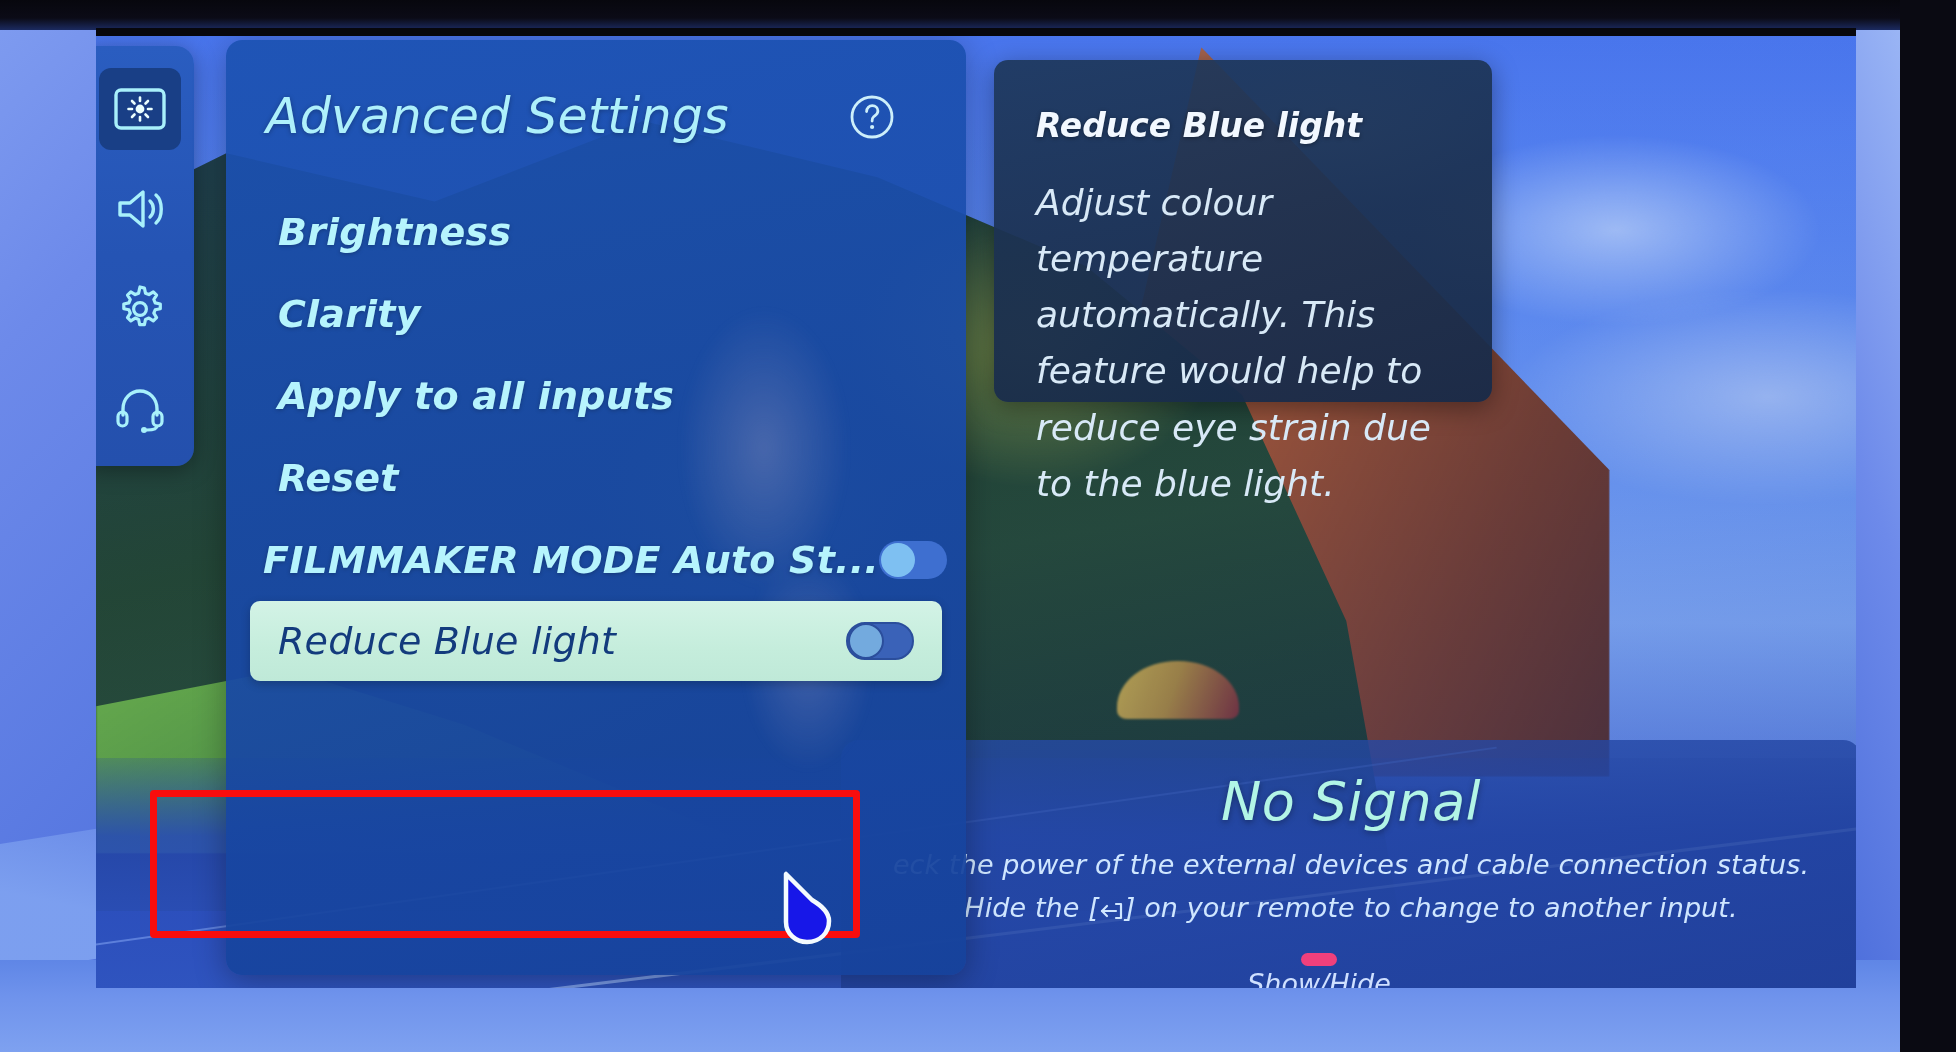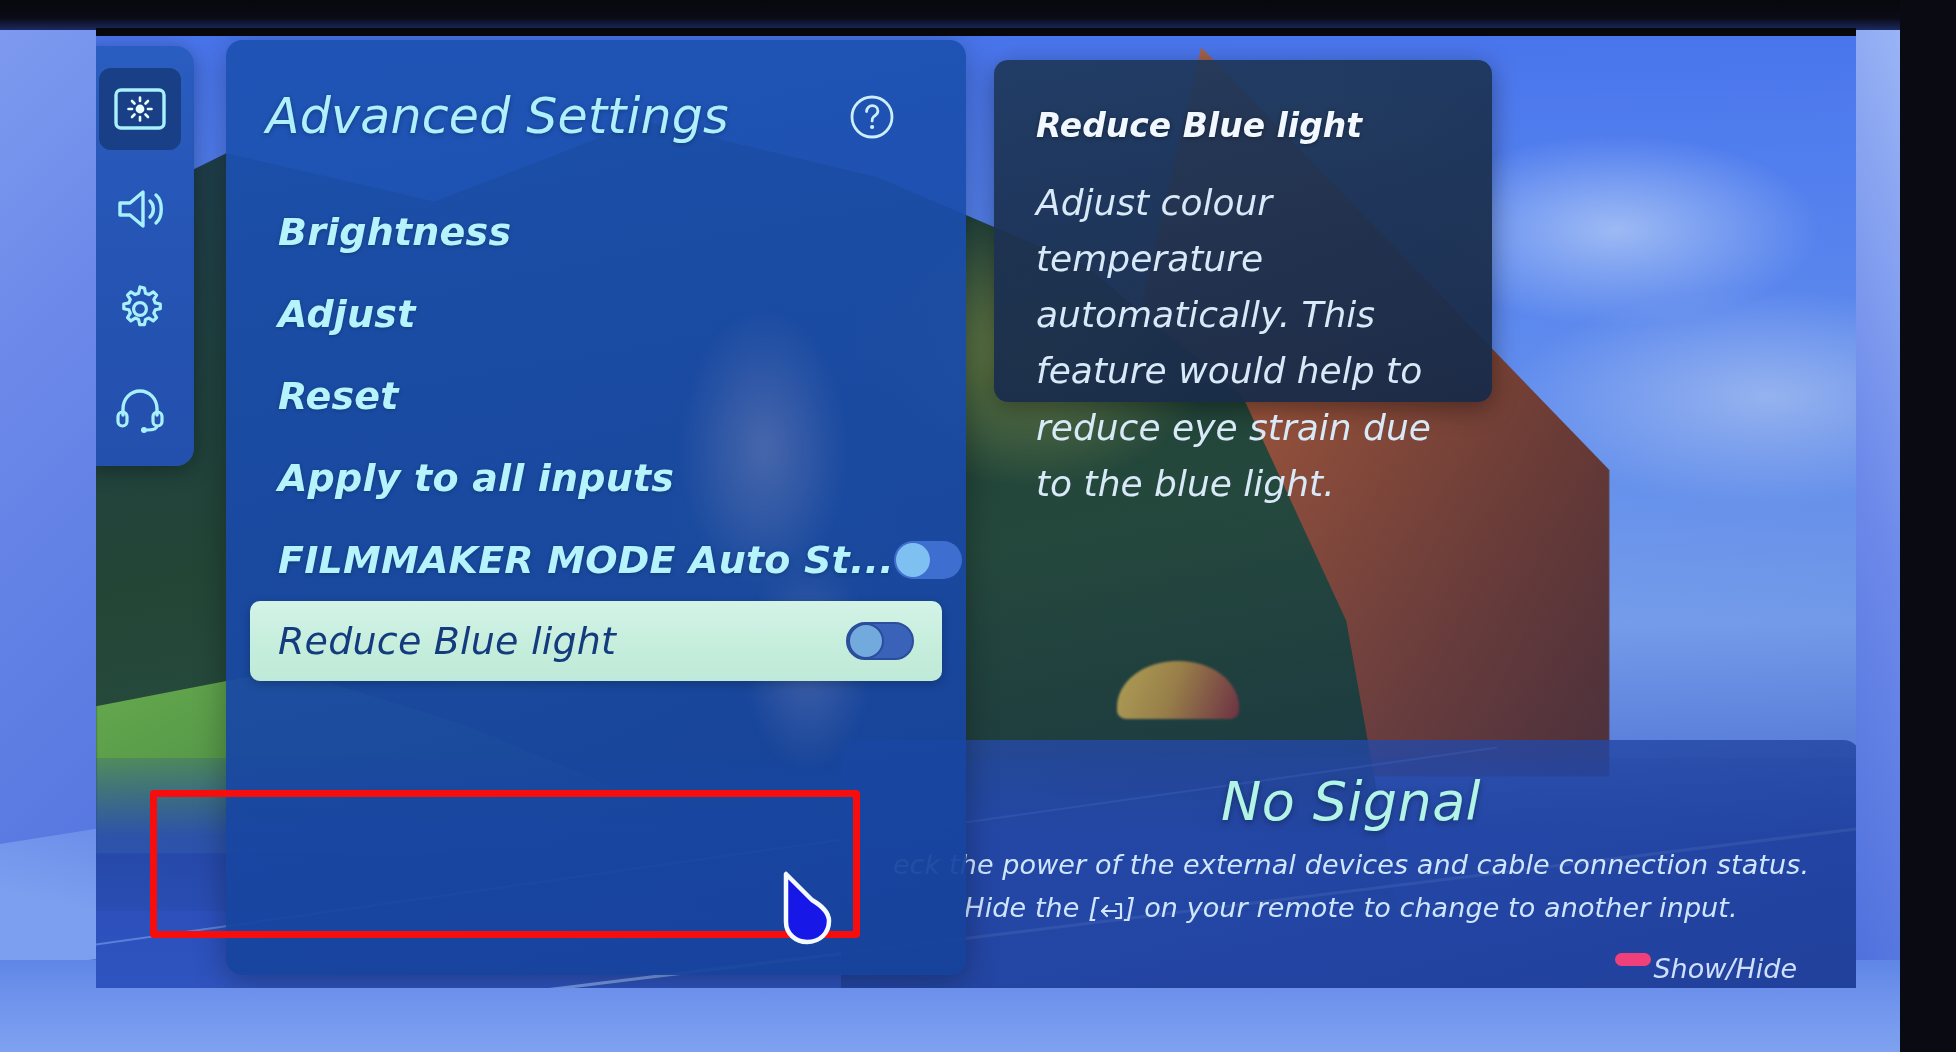--- a/index.html
+++ b/index.html
@@ -227,21 +227,21 @@
     align-items: center;
     height: 82px;
     padding: 0 34px 0 52px;
     color: #b6f4fd;
     font-size: 38px;
     font-weight: 600;
     letter-spacing: 0.2px;
     text-shadow: 0 1px 4px rgba(0,0,0,0.26);
   }
   .setting-row .label { flex: 1; white-space: nowrap; }
-  .setting-row.plain { font-weight: 600; }
+  .setting-row.plain { font-weight: 600; justify-content: center; }
 
   .setting-row.highlight {
     margin: 0 24px;
     padding: 0 28px 0 28px;
     height: 80px;
     background: linear-gradient(180deg, #d3f3e6 0%, #c5eddc 60%, #bfe9d8 100%);
     border-radius: 10px;
     color: #133b7d;
     font-weight: 500;
     text-shadow: none;
@@ -342,25 +342,26 @@
     font-size: 27px;
     color: #cfe6ff;
     margin-top: 16px;
     font-weight: 500;
     letter-spacing: 0.1px;
     white-space: nowrap;
   }
   .nosignal-line.second { margin-top: 12px; }
   #nosignal-footer {
     display: flex;
-    align-items: flex-start;
+    align-items: center;
     justify-content: flex-end;
     gap: 2px;
     padding-right: 64px;
     margin-top: 28px;
+    flex-direction: column;
   }
   #showhide-dash {
     width: 36px; height: 13px;
     border-radius: 7px;
     background: #f0407c;
     flex: 0 0 auto;
   }
   #showhide-label {
     font-size: 27px;
     color: #cfe0ff;
@@ -467,29 +468,29 @@
       </div>
 
       <div id="settings-list">
 
         <div class="setting-row plain">
           <span class="label">Brightness</span>
         </div>
 
 
         <div class="setting-row plain">
-          <span class="label">Adjust</span>
+          <span class="label">Clarity</span>
+        </div>
+
+        <div class="setting-row plain">
+          <span class="label">Apply to all inputs</span>
         </div>
 
         <div class="setting-row plain">
           <span class="label">Reset</span>
-        </div>
-
-        <div class="setting-row plain">
-          <span class="label">Apply to all inputs</span>
         </div>
 
         <div class="setting-row plain">
           <span class="label">FILMMAKER MODE Auto St...</span>
           <span class="toggle on-dark-bg">
             <span class="knob"></span>
           </span>
         </div>
 
         <div class="setting-row highlight">

